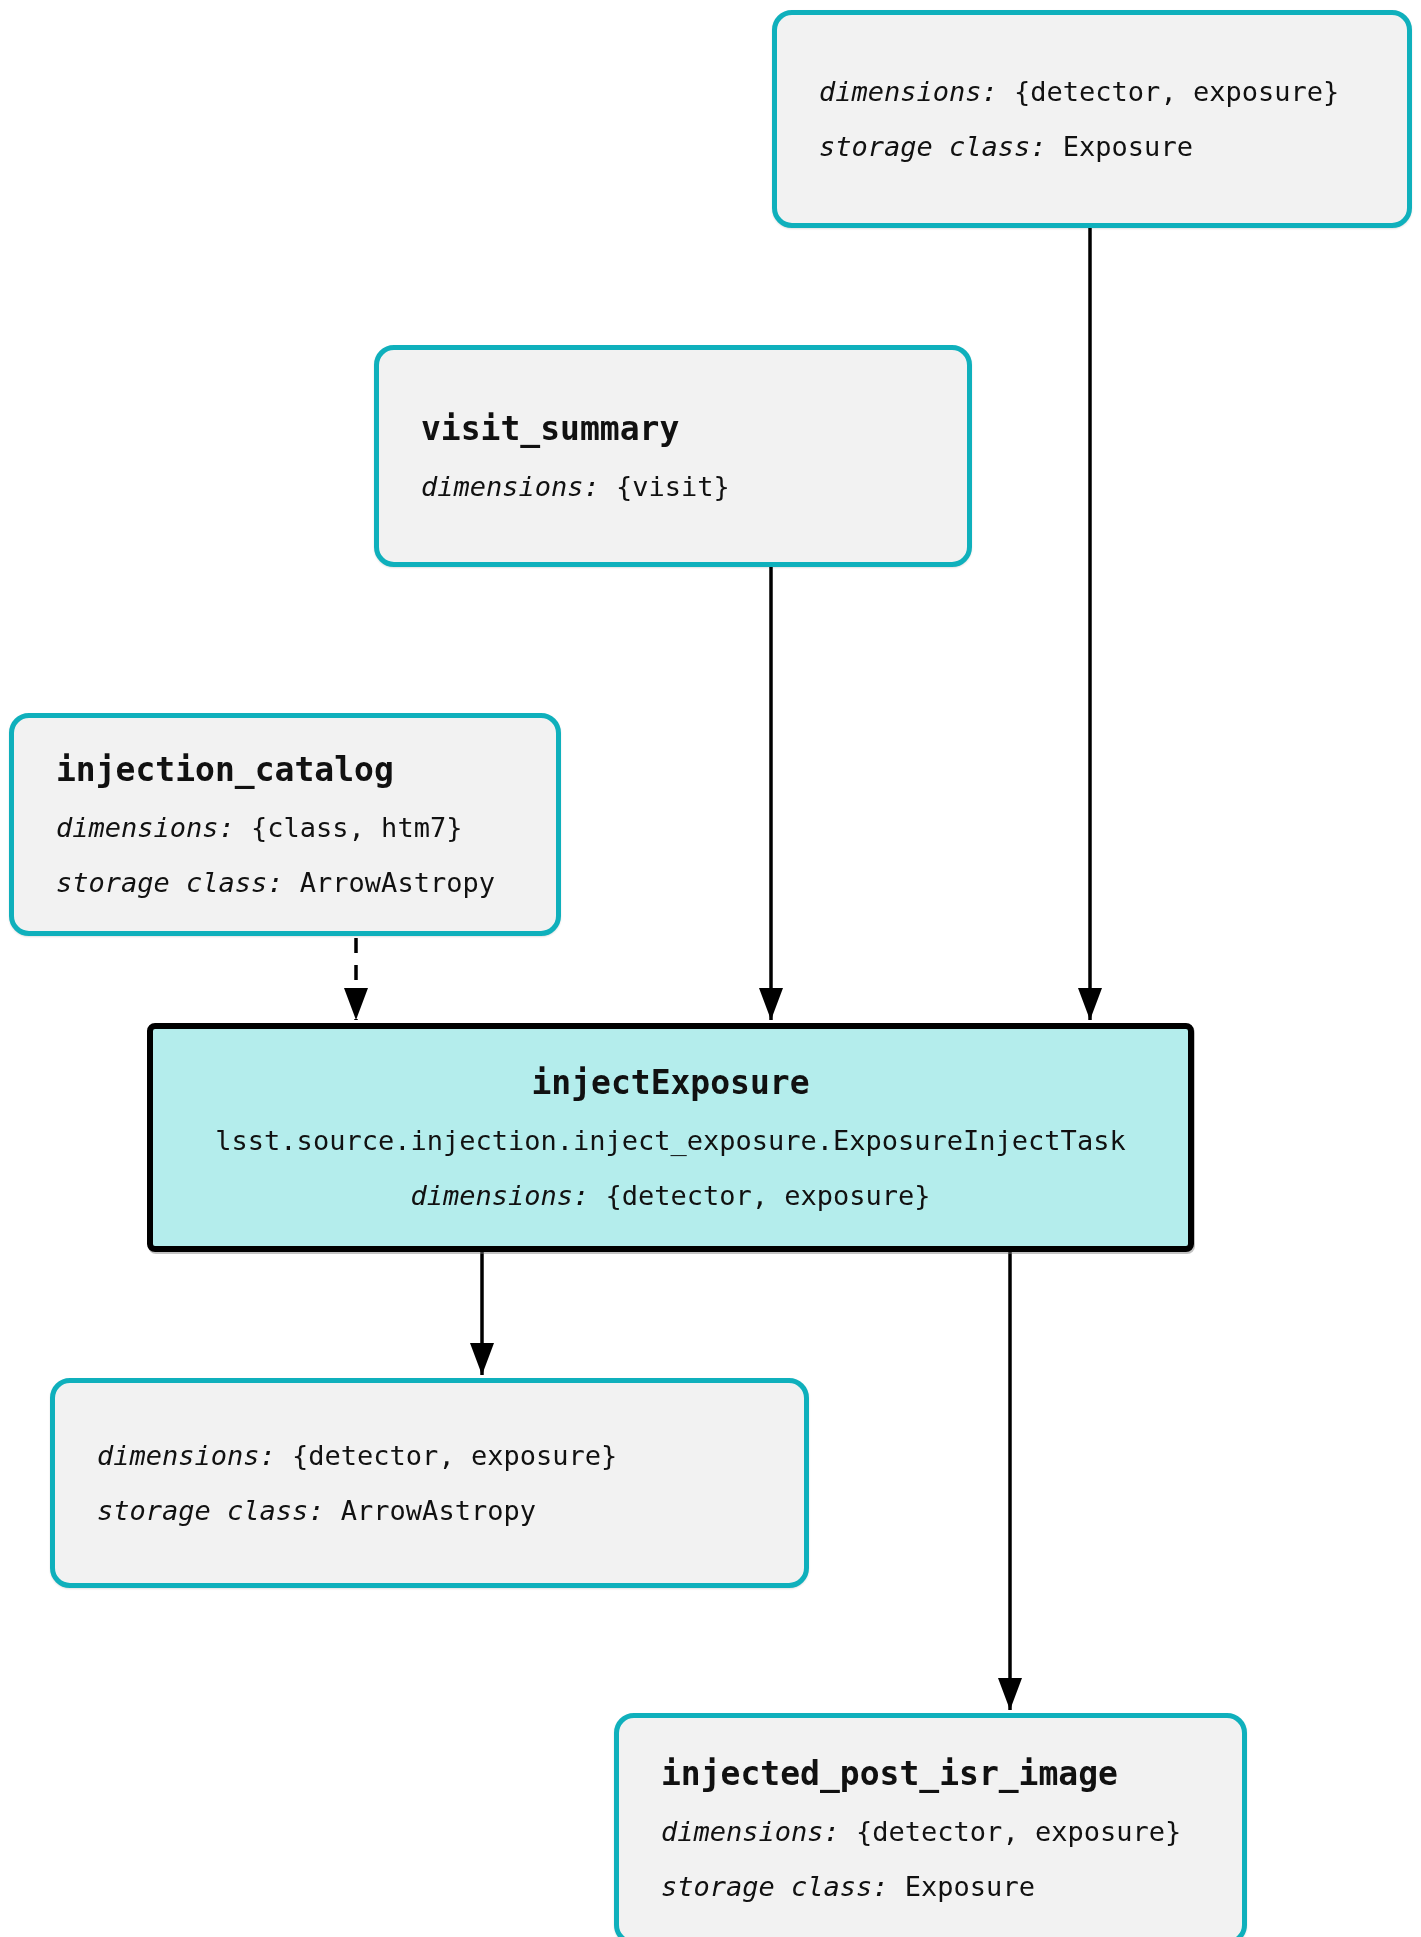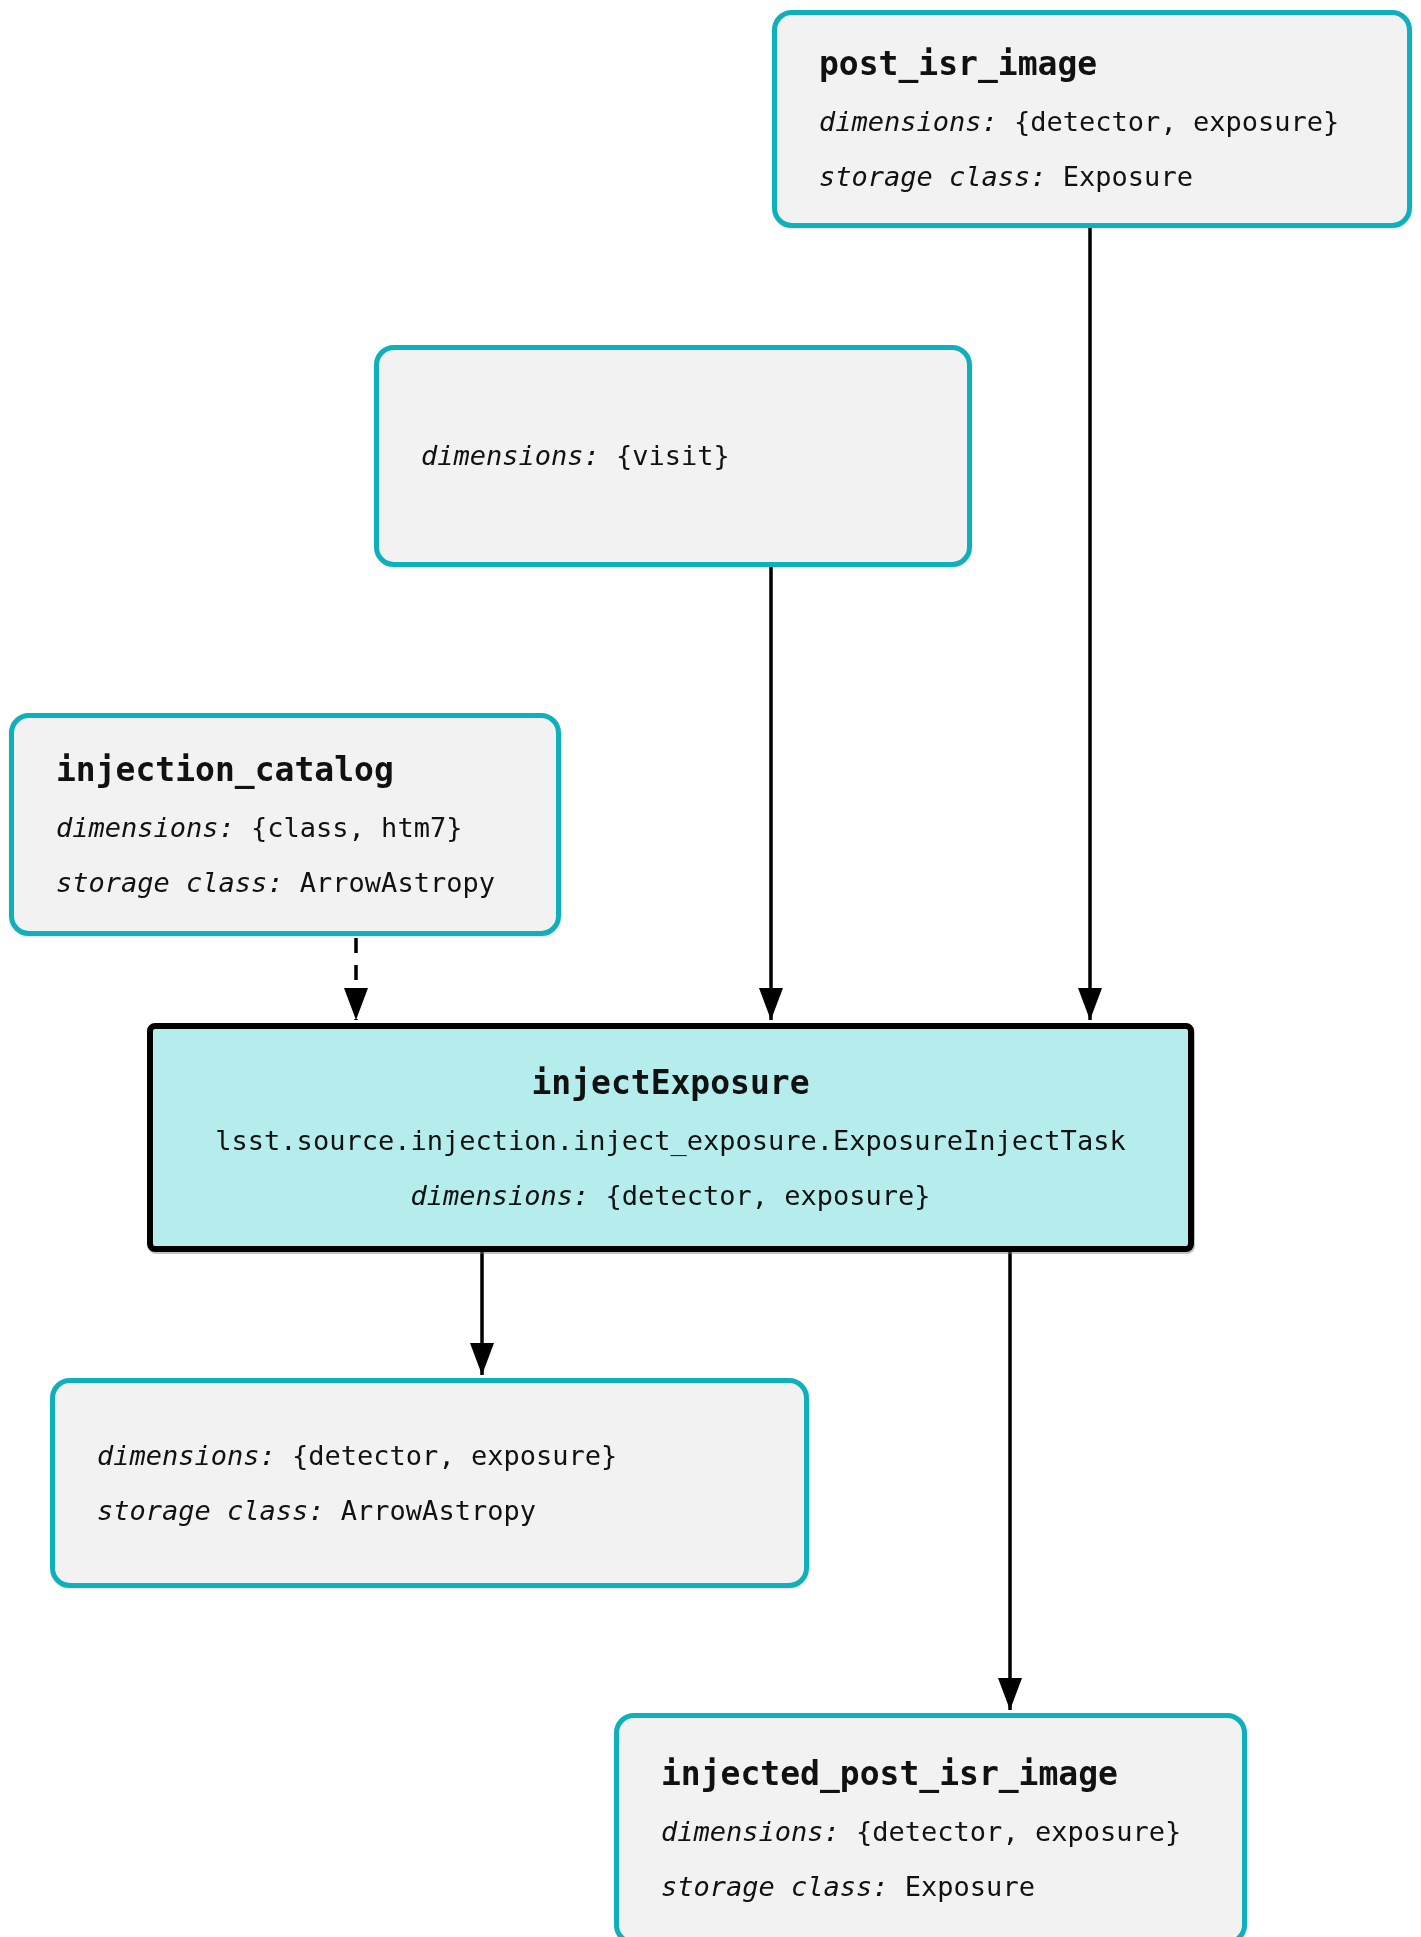--- a/index.html
+++ b/index.html
@@ -84,32 +84,32 @@
       </marker>
     </defs>
     <line class="edge-line dashed" x1="356" y1="911" x2="356" y2="1020" marker-end="url(#arrowhead)"></line>
     <line class="edge-line" x1="771" y1="567" x2="771" y2="1020" marker-end="url(#arrowhead)"></line>
     <line class="edge-line" x1="1090" y1="228" x2="1090" y2="1020" marker-end="url(#arrowhead)"></line>
     <line class="edge-line" x1="482" y1="1252" x2="482" y2="1375" marker-end="url(#arrowhead)"></line>
     <line class="edge-line" x1="1010" y1="1252" x2="1010" y2="1710" marker-end="url(#arrowhead)"></line>
   </svg>
 
   <div class="node dataset" style="left:772px; top:10px; width:640px; height:218px;">
-    <div class="node-title">post_isr_image</div>
     <div class="node-line">
       <span class="lbl">dimensions:</span>
       <span class="val">{detector, exposure}</span>
     </div>
     <div class="node-line">
       <span class="lbl">storage class:</span>
       <span class="val">Exposure</span>
     </div>
   </div>
 
   <div class="node dataset" style="left:374px; top:345px; width:598px; height:222px;">
+    <div class="node-title">visit_summary</div>
     <div class="node-line">
       <span class="lbl">dimensions:</span>
       <span class="val">{visit}</span>
     </div>
   </div>
 
   <div class="node dataset" style="left:9px; top:685px; width:552px; height:223px;margin-top:28px;">
     <div class="node-title">injection_catalog</div>
     <div class="node-line">
       <span class="lbl">dimensions:</span>

